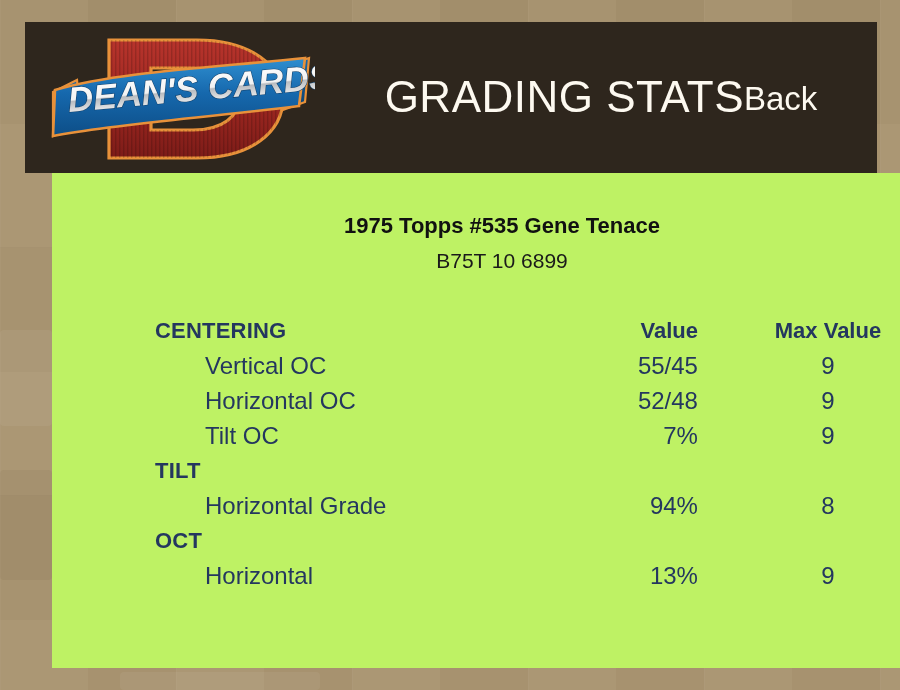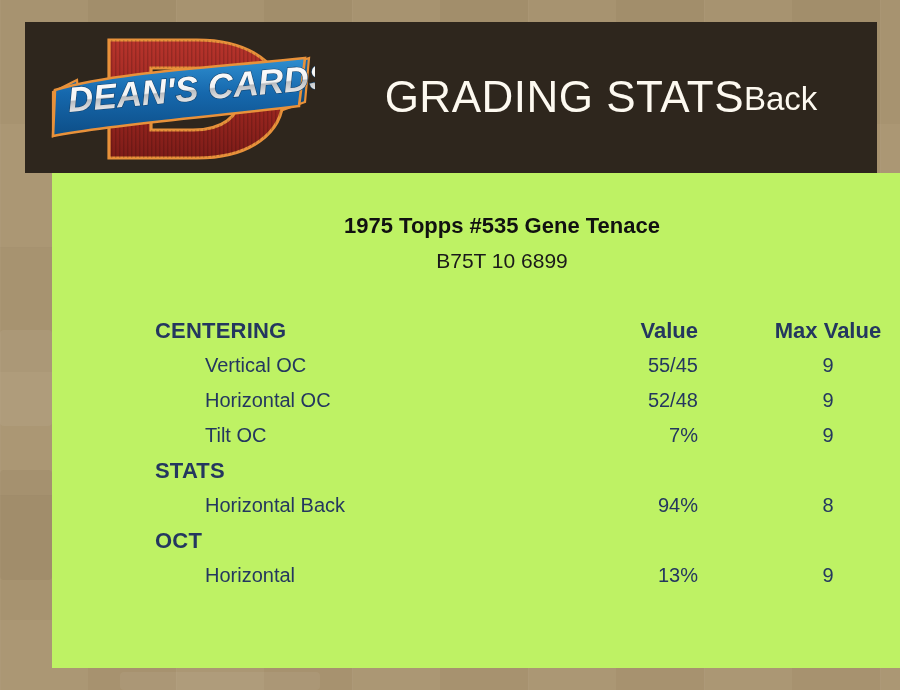--- a/index.html
+++ b/index.html
@@ -133,21 +133,21 @@
     color: #24375f;
   }
   .stats col.c-label { width: 370px; }
   .stats col.c-value { width: 219px; }
   .stats col.c-grade { width: 207px; }
 
   .stats td {
     padding: 0;
     height: 35px;
     vertical-align: middle;
-    font-size: 20px;
+    font-size: 24px;
     line-height: 35px;
   }
   .row-section td.label {
     padding-left: 103px;
     font-weight: bold;
     font-size: 22px;
     letter-spacing: 0.2px;
     margin-top: 40px;
   }
   .row-section td.value,
@@ -259,26 +259,26 @@
             <td class="label">Horizontal OC</td>
             <td class="value">52/48</td>
             <td class="grade">9</td>
           </tr>
           <tr class="row-item">
             <td class="label">Tilt OC</td>
             <td class="value">7%</td>
             <td class="grade">9</td>
           </tr>
           <tr class="row-section">
-            <td class="label">STATS</td>
+            <td class="label">TILT</td>
             <td class="value"></td>
             <td class="grade"></td>
           </tr>
           <tr class="row-item">
-            <td class="label">Horizontal Back</td>
+            <td class="label">Horizontal Grade</td>
             <td class="value">94%</td>
             <td class="grade">8</td>
           </tr>
           <tr class="row-section">
             <td class="label">OCT</td>
             <td class="value"></td>
             <td class="grade"></td>
           </tr>
           <tr class="row-item">
             <td class="label">Horizontal</td>

